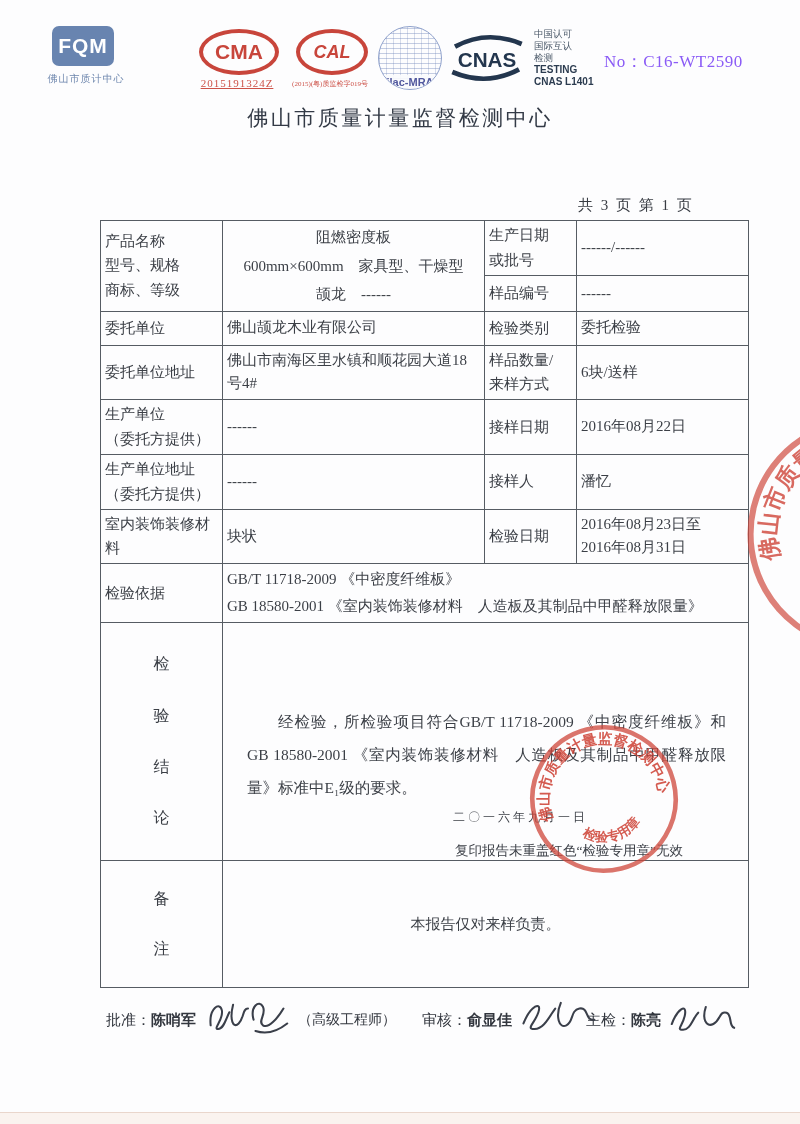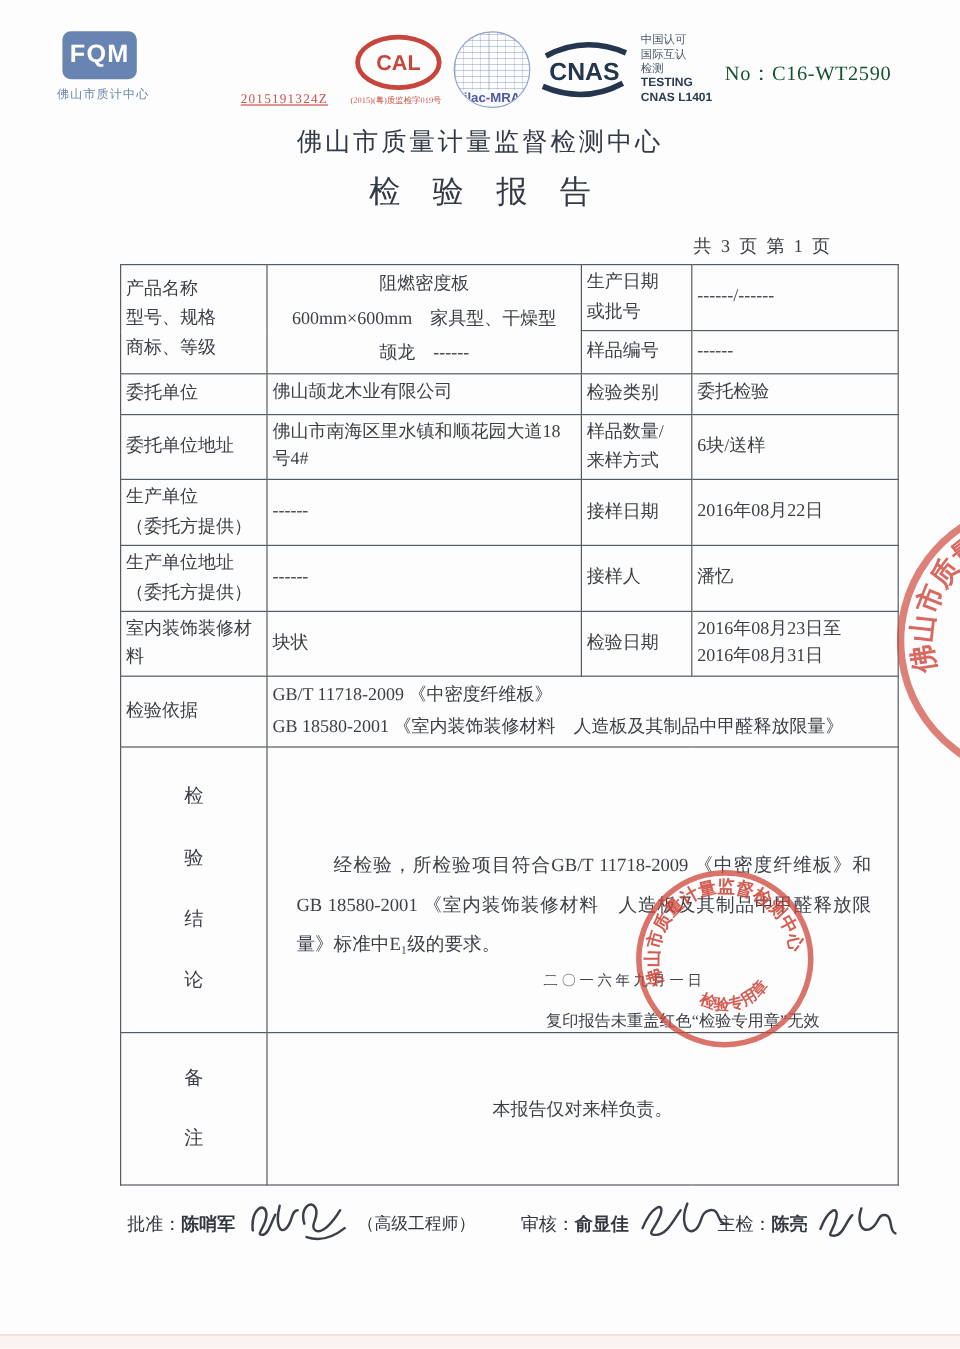--- a/index.html
+++ b/index.html
@@ -12,33 +12,33 @@
   
   .abs{position:absolute;}
   .fqm-box{left:52px;top:26px;width:62px;height:40px;background:#6884b0;border-radius:7px;
     display:flex;align-items:center;justify-content:center;color:#ffffff;font-weight:bold;
     font-size:21px;letter-spacing:1px;font-family:"Liberation Sans",sans-serif;}
   .fqm-cap{left:46px;top:72px;width:80px;text-align:center;font-size:10px;color:#6d86ad;letter-spacing:1px;}
   .oval{border:4px solid #c8453b;border-radius:50%;display:flex;align-items:center;justify-content:center;
     color:#c8453b;font-weight:bold;font-family:"Liberation Sans",sans-serif;}
   .cma-oval{left:199px;top:29px;width:72px;height:38px;font-size:21px;}
   .cma-cap{left:187px;top:77px;width:100px;text-align:center;font-size:11px;color:#cd5248;letter-spacing:1px;text-decoration:underline;}
-  .cal-oval{left:296px;top:29px;width:64px;height:38px;font-size:18px;}
+  .cal-oval{left:296px;top:29px;width:64px;height:38px;font-size:18px;font-style:italic;}
   .cal-cap{left:278px;top:79px;width:104px;text-align:center;font-size:7px;color:#cd5248;}
   .ilac-circle{left:378px;top:26px;width:62px;height:62px;border-radius:50%;border:1px solid #90a2cc;
     background:
       repeating-linear-gradient(90deg, rgba(110,132,185,.28) 0 1px, transparent 1px 7px),
       repeating-linear-gradient(0deg, rgba(110,132,185,.40) 0 1px, transparent 1px 5px);
     display:flex;align-items:flex-end;justify-content:center;overflow:hidden;}
   .ilac-band{background:rgba(250,251,253,.9);width:100%;text-align:center;font-size:11px;font-weight:bold;
     color:#51589e;font-family:"Liberation Sans",sans-serif;padding:1px 0;}
   .cnas-svg{left:447px;top:33px;}
   .cnas-text{left:534px;top:28px;font-family:"Liberation Sans",sans-serif;color:#4a5868;font-size:9.5px;line-height:12px;}
   .cnas-text .b{font-weight:bold;color:#2c3c50;font-size:10px;}
-  .report-no{left:604px;top:50px;font-size:17px;color:#14532d;letter-spacing:.5px;}
+  .report-no{left:604px;top:50px;font-size:17px;color:#8b5cf6;letter-spacing:.5px;}
   
   .org-title{left:0;top:104px;width:100%;text-align:center;font-size:21px;letter-spacing:2.5px;color:#333a46;}
   .doc-title{left:0;top:142px;width:100%;text-align:center;font-size:26px;letter-spacing:27px;text-indent:27px;color:#333a46;}
   .form-no{left:112px;top:196px;font-size:15px;}
   .page-info{left:578px;top:196px;font-size:15px;letter-spacing:2px;}
   
   table.report{position:absolute;left:100px;top:220px;width:648px;border-collapse:collapse;table-layout:fixed;}
   table.report td{border:1px solid #565c63;font-size:15px;color:#3b3f46;vertical-align:middle;padding:2px 4px;}
   td.lbl{text-align:left;line-height:1.65;}
   td.val{text-align:left;padding-left:12px;line-height:1.55;}
@@ -57,34 +57,37 @@
   .stamp-main{left:527px;top:722px;width:154px;height:154px;transform:rotate(-14deg);opacity:.88;}
   .stamp-right{left:742px;top:412px;width:244px;height:244px;transform:rotate(-8deg);opacity:.8;}
   
   .footer{left:106px;top:992px;width:672px;display:flex;align-items:center;font-size:15px;color:#32363e;}
   .footer .nm{font-weight:600;white-space:nowrap;}
   .footer .lb{white-space:nowrap;}
   .sig{position:relative;top:-4px;}
   .sig1{margin:0 2px 0 4px;}
   .sig2{margin:0 -16px 0 2px;}
   .sig3{margin-left:2px;}
-  .eng-title{font-size:14px;white-space:nowrap;margin-right:38px;}
+  .eng-title{font-size:14px;white-space:nowrap;margin-right:26px;}
   
   .scan-edge{left:0;top:1112px;width:100%;height:12px;background:#faf3ef;border-top:1px solid #e9d6cc;}
 </style>
 </head>
 <body>
 
 <div class="page">
 
   <div class="abs fqm-box">
     <span>FQM</span>
   </div>
   <div class="abs fqm-cap">佛山市质计中心</div>
 
+  <div class="abs oval cma-oval">
+    <span>CMA</span>
+  </div>
   <div class="abs cma-cap">2015191324Z</div>
 
   <div class="abs oval cal-oval">
     <span>CAL</span>
   </div>
   <div class="abs cal-cap">(2015)(粤)质监检字019号</div>
 
   <div class="abs ilac-circle">
     <div class="ilac-band">ilac-MRA</div>
   </div>
@@ -98,21 +101,20 @@
     <div>中国认可</div>
     <div>国际互认</div>
     <div>检测</div>
     <div class="b">TESTING</div>
     <div class="b">CNAS L1401</div>
   </div>
 
   <div class="abs report-no">No：C16-WT2590</div>
 
   <div class="abs org-title">佛山市质量计量监督检测中心</div>
-  <div class="abs doc-title">检验报告</div>
   <div class="abs page-info">共 3 页  第 1 页</div>
 
   <table class="report">
     <colgroup>
         <col style="width:122px">
         <col style="width:262px">
         <col style="width:92px">
         <col style="width:172px">
       </colgroup>
     <tbody>

